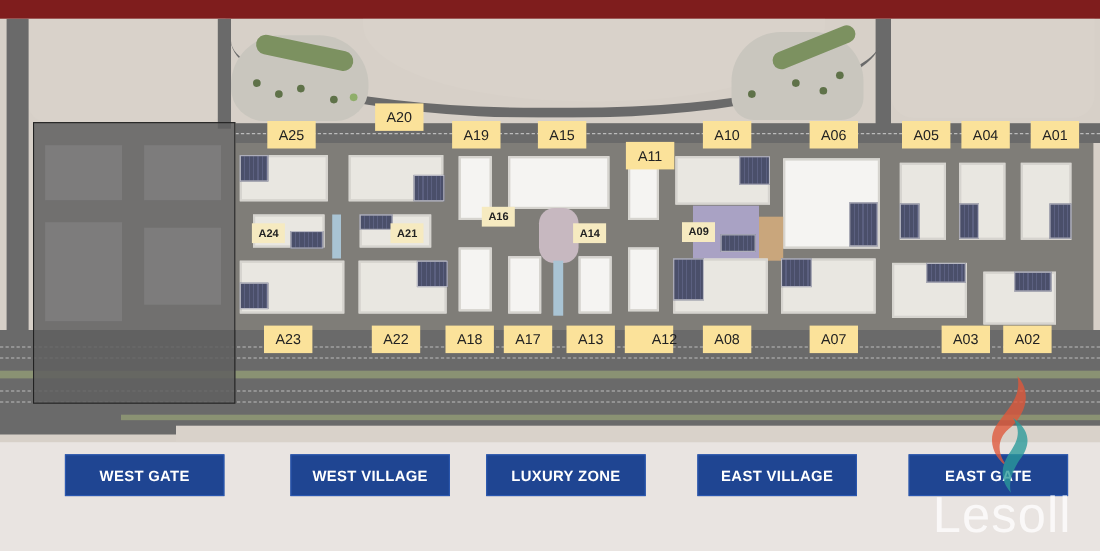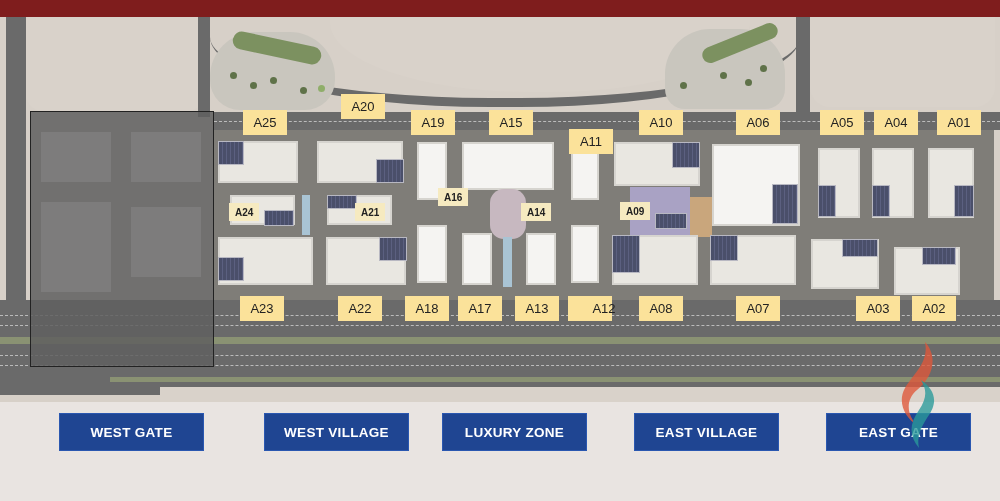--- a/index.html
+++ b/index.html
@@ -172,14 +172,15 @@
     <div class="zone-btn" style="left:251px;margin-left:13px;">WEST VILLAGE</div>
     <div class="zone-btn" style="left:442px;">LUXURY ZONE</div>
     <div class="zone-btn" style="left:634px;">EAST VILLAGE</div>
     <div class="zone-btn" style="left:826px;">EAST GATE</div>
   </div>
 
   <svg class="wm-logo" viewBox="0 0 50 110">
     <path d="M30 2 C 42 15, 40 35, 22 50 C 10 60, 12 75, 22 85 C 10 78, 2 62, 10 48 C 20 32, 34 22, 30 2 Z" fill="#e0583a"></path>
     <path d="M26 40 C 40 50, 44 62, 32 78 C 24 90, 22 100, 24 108 C 14 96, 14 84, 24 70 C 32 58, 32 50, 26 40 Z" fill="#2a9a9a"></path>
   </svg>
+  <div class="wm-text">Lesoll</div>
 
 </div>
 
 </body></html>

